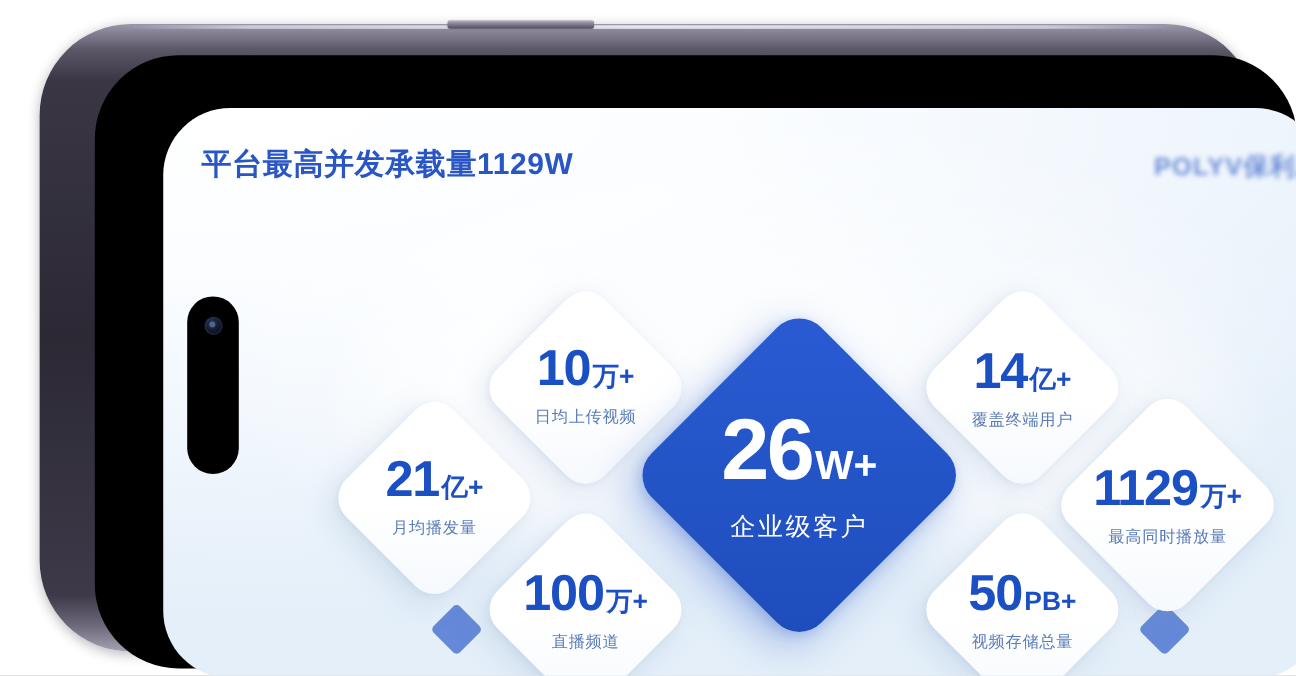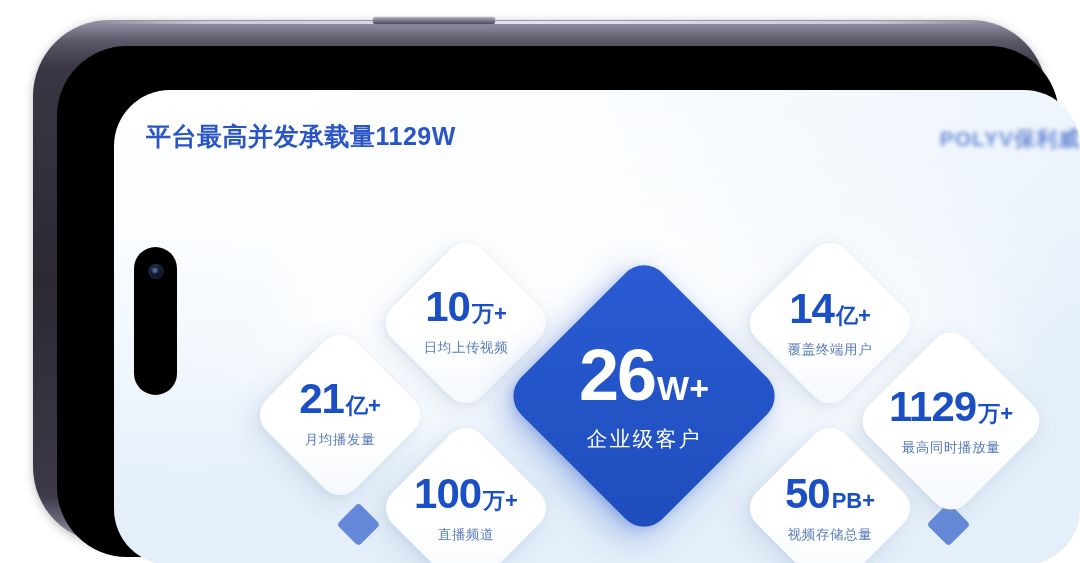--- a/index.html
+++ b/index.html
@@ -30,21 +30,21 @@
   #frame-rail-top, #frame-rail-bottom {
     position: absolute; left: 70px; right: 70px; height: 3px;
     background: linear-gradient(90deg,rgba(255,255,255,0) 0%,rgba(214,210,224,.85) 12%,
                 rgba(235,232,242,.95) 50%,rgba(214,210,224,.85) 88%,rgba(255,255,255,0) 100%);
   }
   #frame-rail-top { top: 1px; }
   #frame-rail-bottom { bottom: 1px; }
 
   #phone-bezel {
     position: absolute;
-    left: 24px; top: 26px;
+    left: 46px; top: 26px;
     width: 1002px; height: 511px;
     border-radius: 70px;
     background: #000000;
   }
 
   
   .hw-btn {
     position: absolute;
     height: 7px;
     border-radius: 2px;

